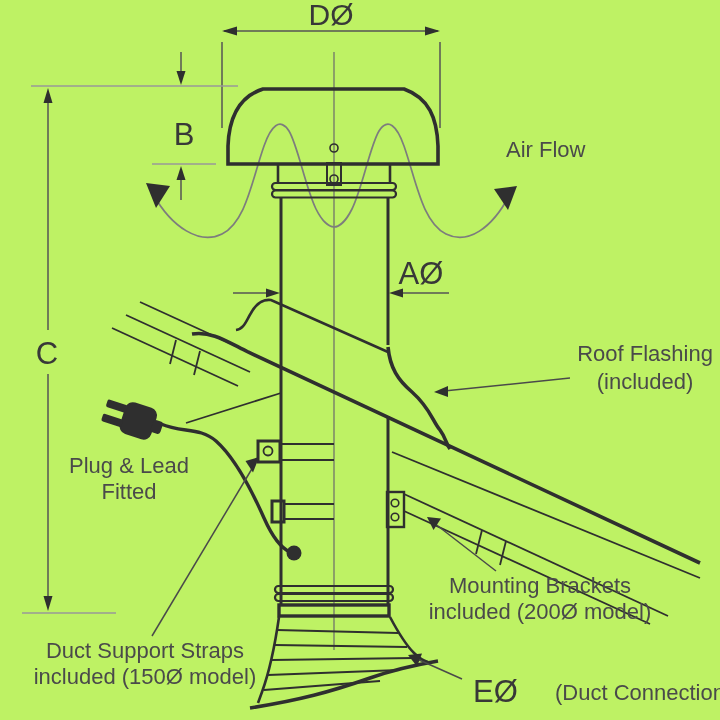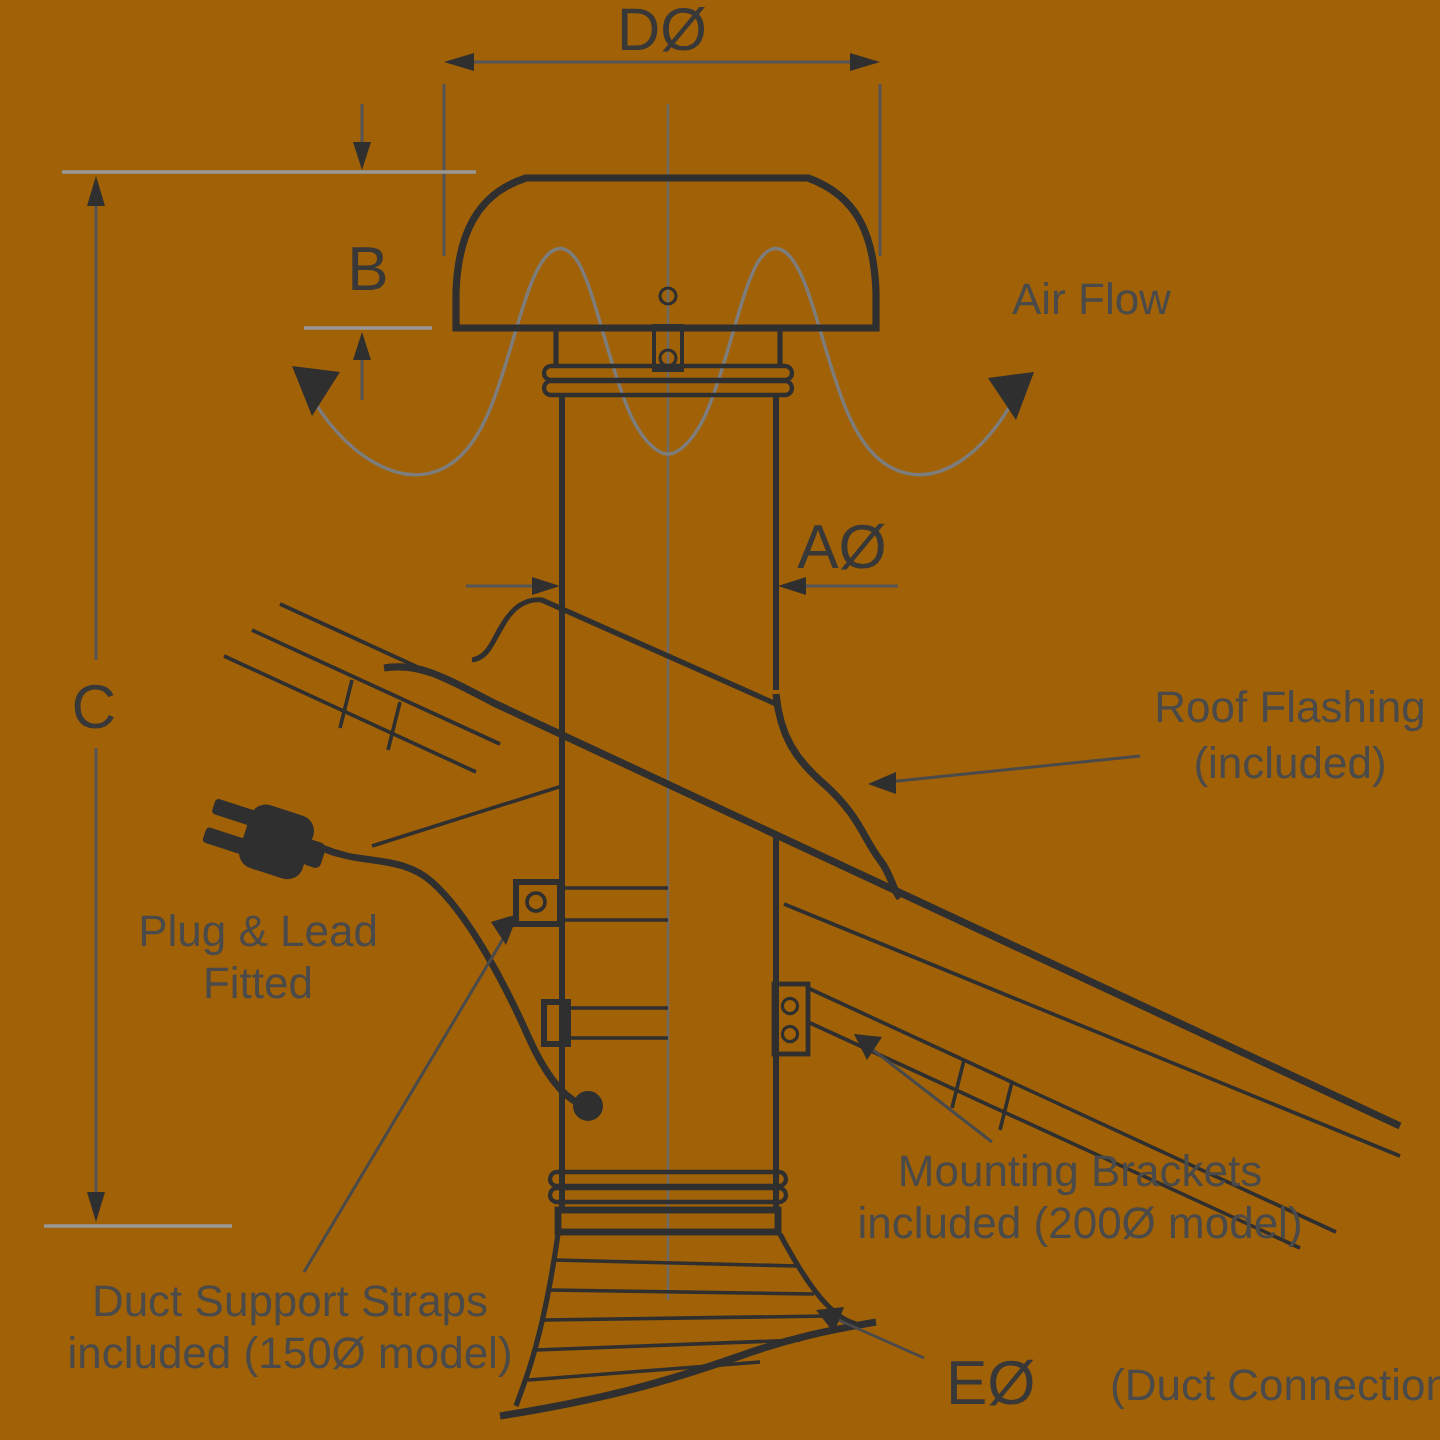--- a/index.html
+++ b/index.html
@@ -1,16 +1,16 @@
 <!DOCTYPE html>
 <html><head>
 <meta charset="utf-8">
 <style>
   html,body{margin:0;padding:0;background:#ffffff;width:720px;height:720px;overflow:hidden;}
-  #stage{position:relative;width:720px;height:720px;background:#a16207;
+  #stage{position:relative;width:720px;height:720px;background:#bef264;
          font-family:"Liberation Sans","DejaVu Sans",sans-serif;text-align:center;}
   svg{position:absolute;left:0;top:0;}
   text{fill:#3d3d3d;}
   .dim-label{font-size:31px;fill:#383838;}
   .dim-label.big{font-size:30px;}
   .ann{font-size:22px;fill:#4a4a4a;}
   .ink{stroke:#2f2f2f;fill:none;}
   .bold{stroke-width:3.6;}
   .med{stroke-width:2.6;}
   .wall{stroke-width:3;}

